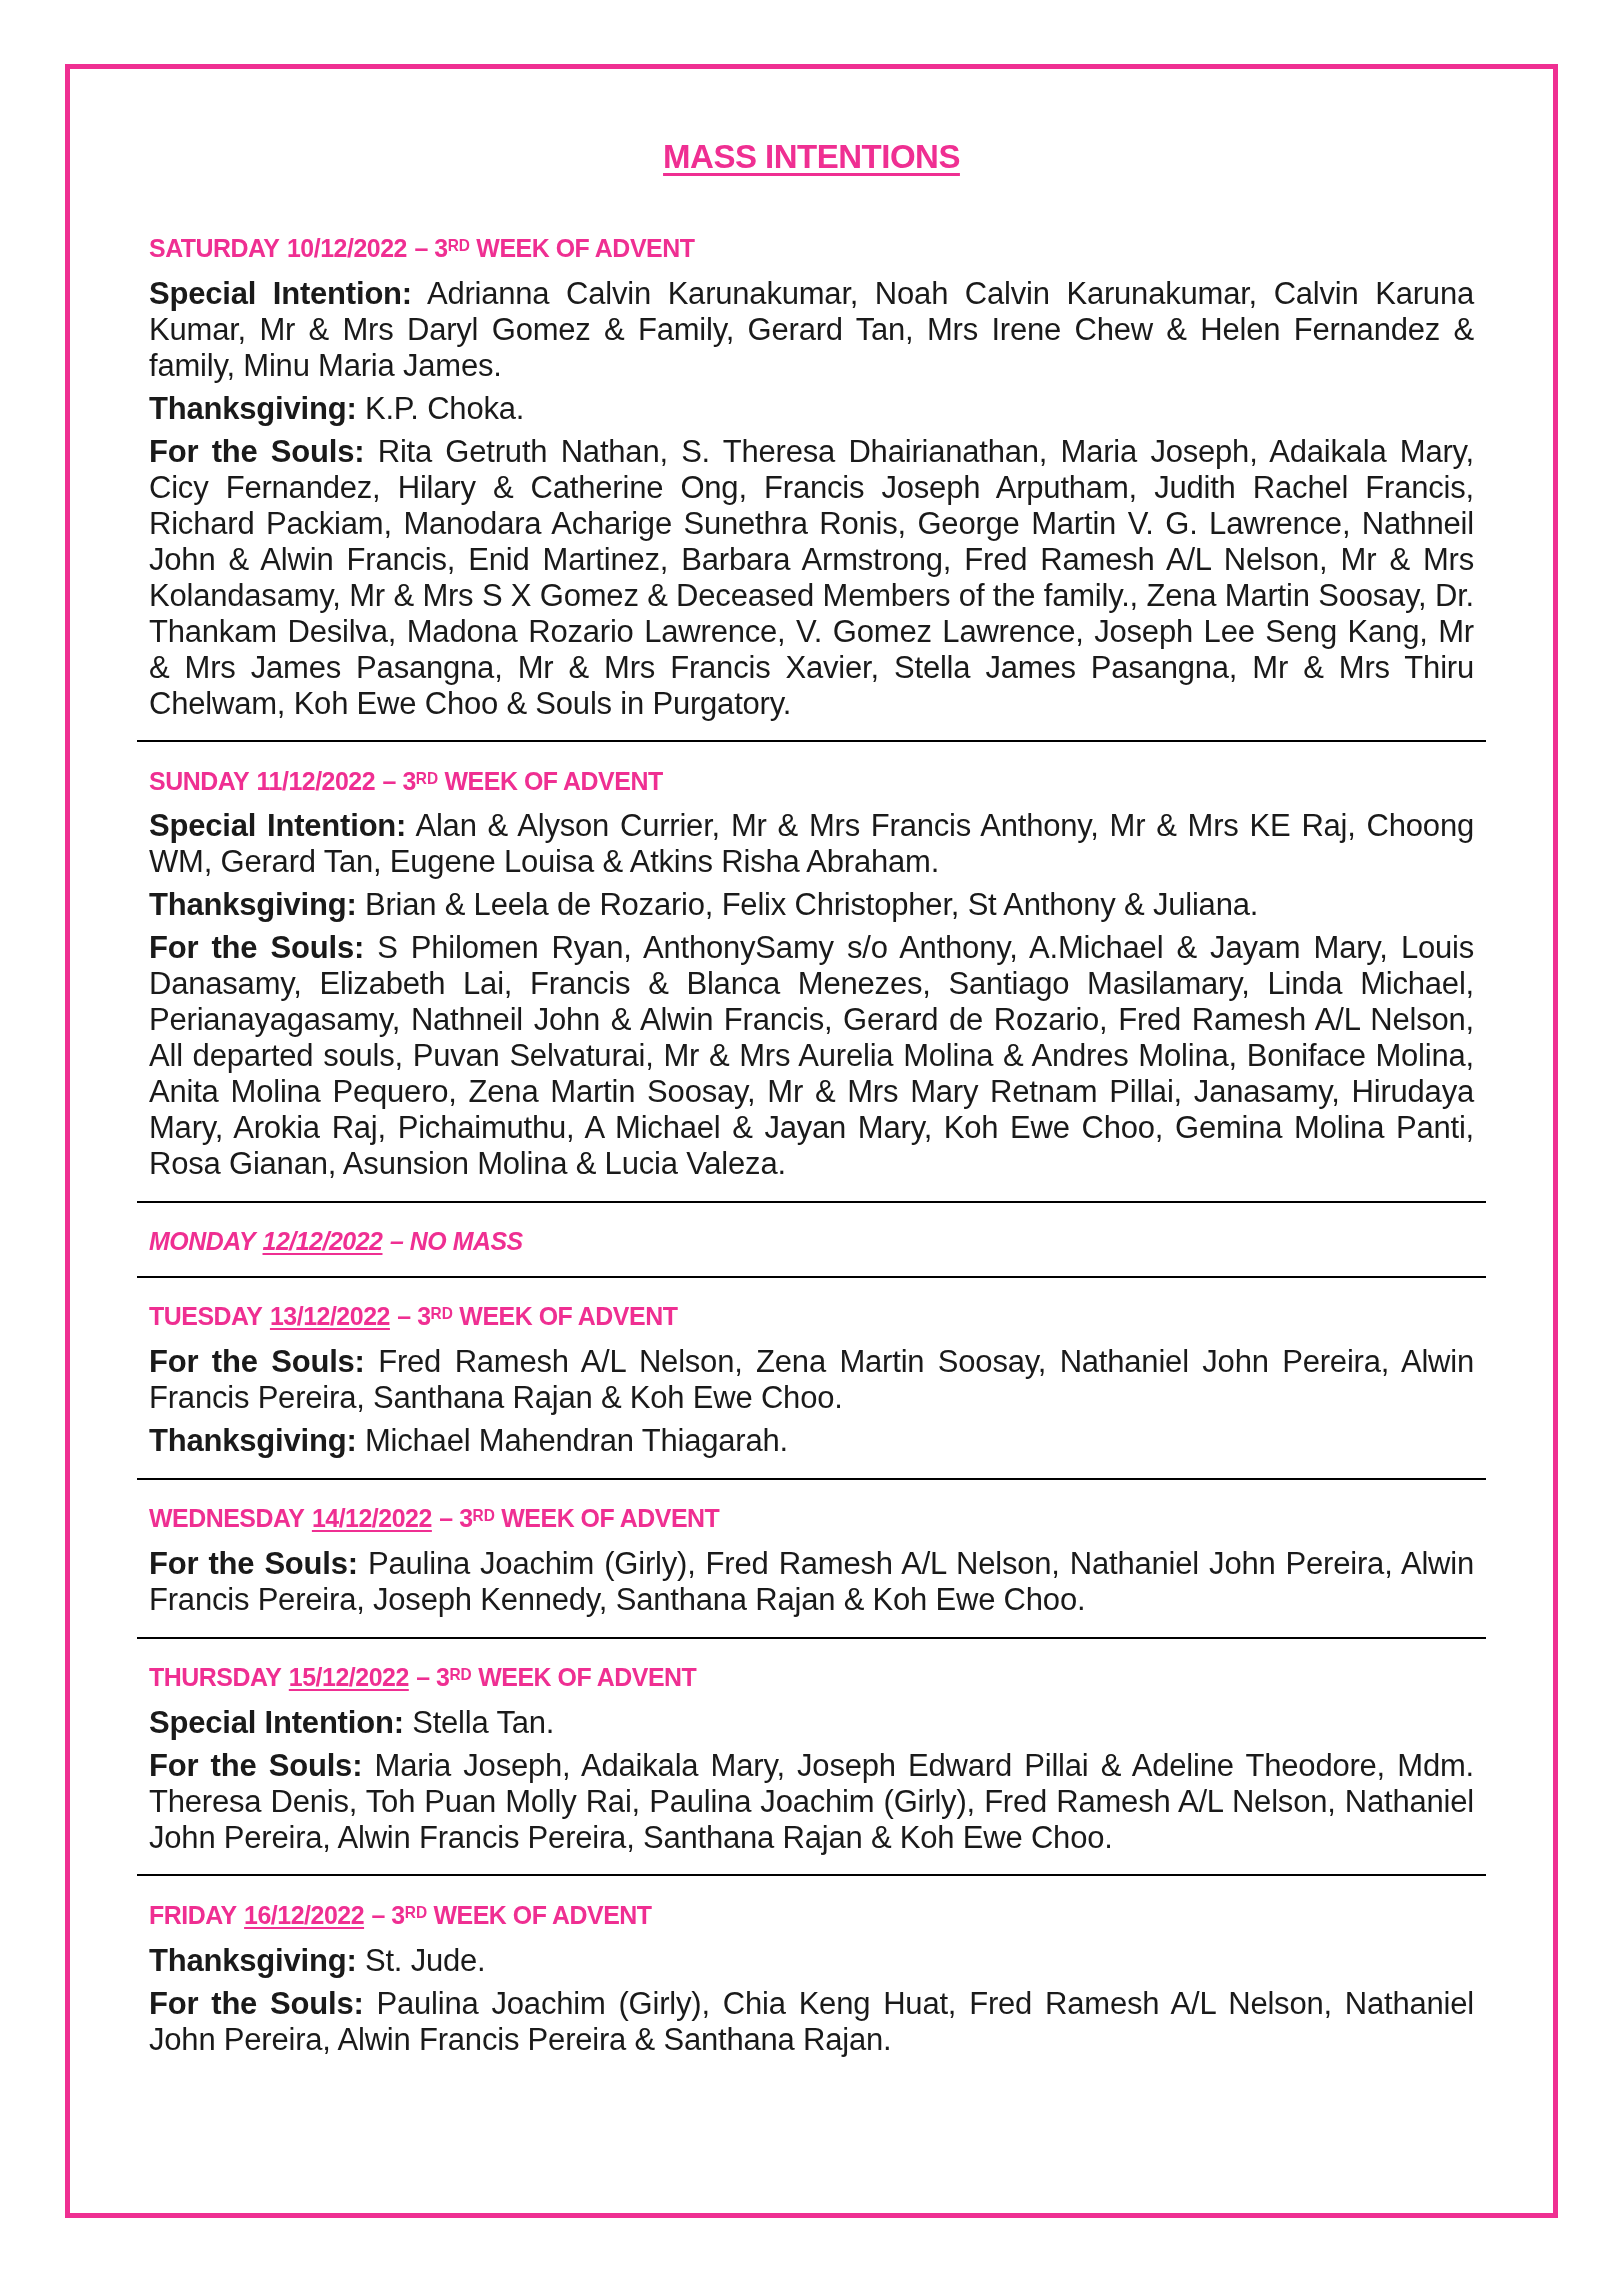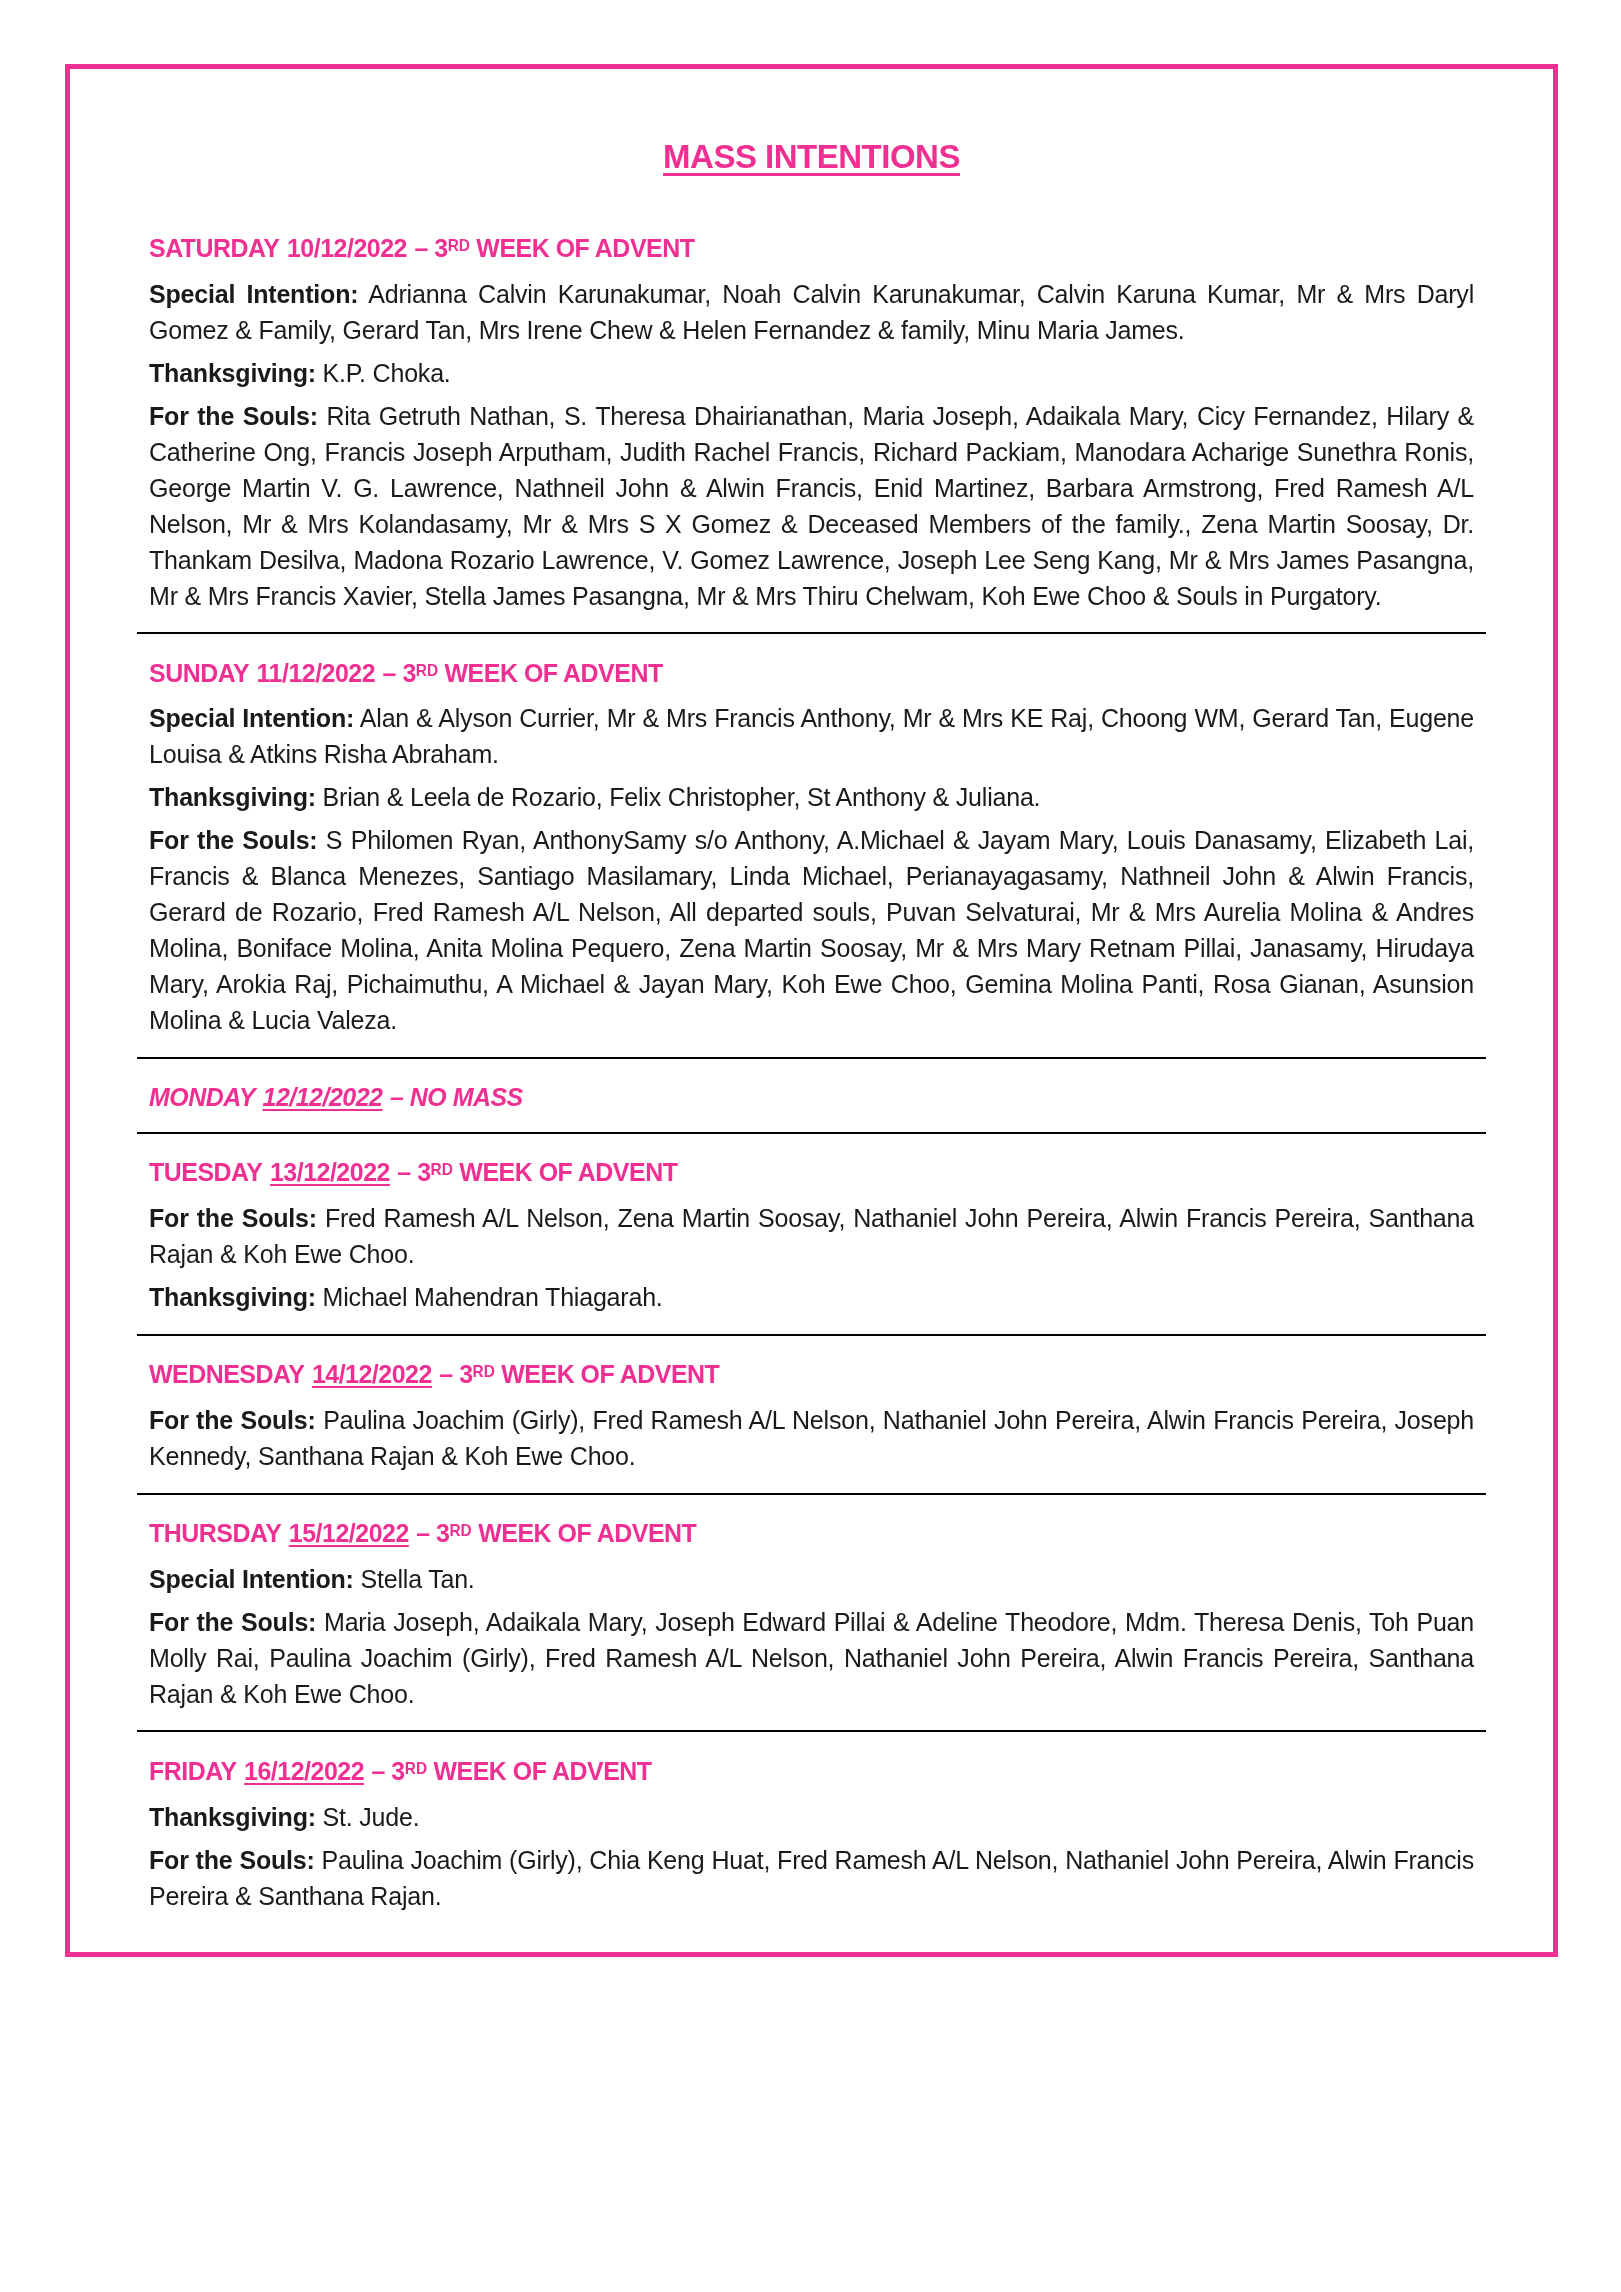--- a/index.html
+++ b/index.html
@@ -10,21 +10,21 @@
   body {
     width: 1621px;
     height: 2293px;
     font-family: "Liberation Sans", sans-serif;
     color: #1a1a1a;
     position: relative;
   }
   .frame {
     box-sizing: border-box;
     margin: 64px 63px 0 65px;
-    height: 1893px;
+    height: 2154px;
     border: 5.9px solid #ef2f92;
     padding: 69px 67px 0 67px;
     overflow: hidden;
   }
   .doc-title {
     text-align: center;
     font-size: 33px;
     font-weight: bold;
     letter-spacing: -0.5px;
     color: #ef2f92;
@@ -45,21 +45,21 @@
   .section-header.italic { font-style: italic; }
   .hdr-date { margin-left: 0.30em; }
   .hdr-date.underlined { text-decoration: underline; text-underline-offset: 2.9px; }
   .hdr-rest { margin-left: 0.30em; }
   .section-header sup {
     font-size: 0.62em;
     vertical-align: 0.38em;
     letter-spacing: 0;
   }
   .entry {
-    font-size: 25px;
+    font-size: 31px;
     line-height: 36px;
     letter-spacing: -0.2px;
     text-align: justify;
     margin: 0 0 6.9px 0;
   }
   .entry .lbl { font-weight: bold; }
   .divider {
     border: none;
     border-top: 2.9px solid #000000;
     margin: 18.6px 0 23.5px 0;

